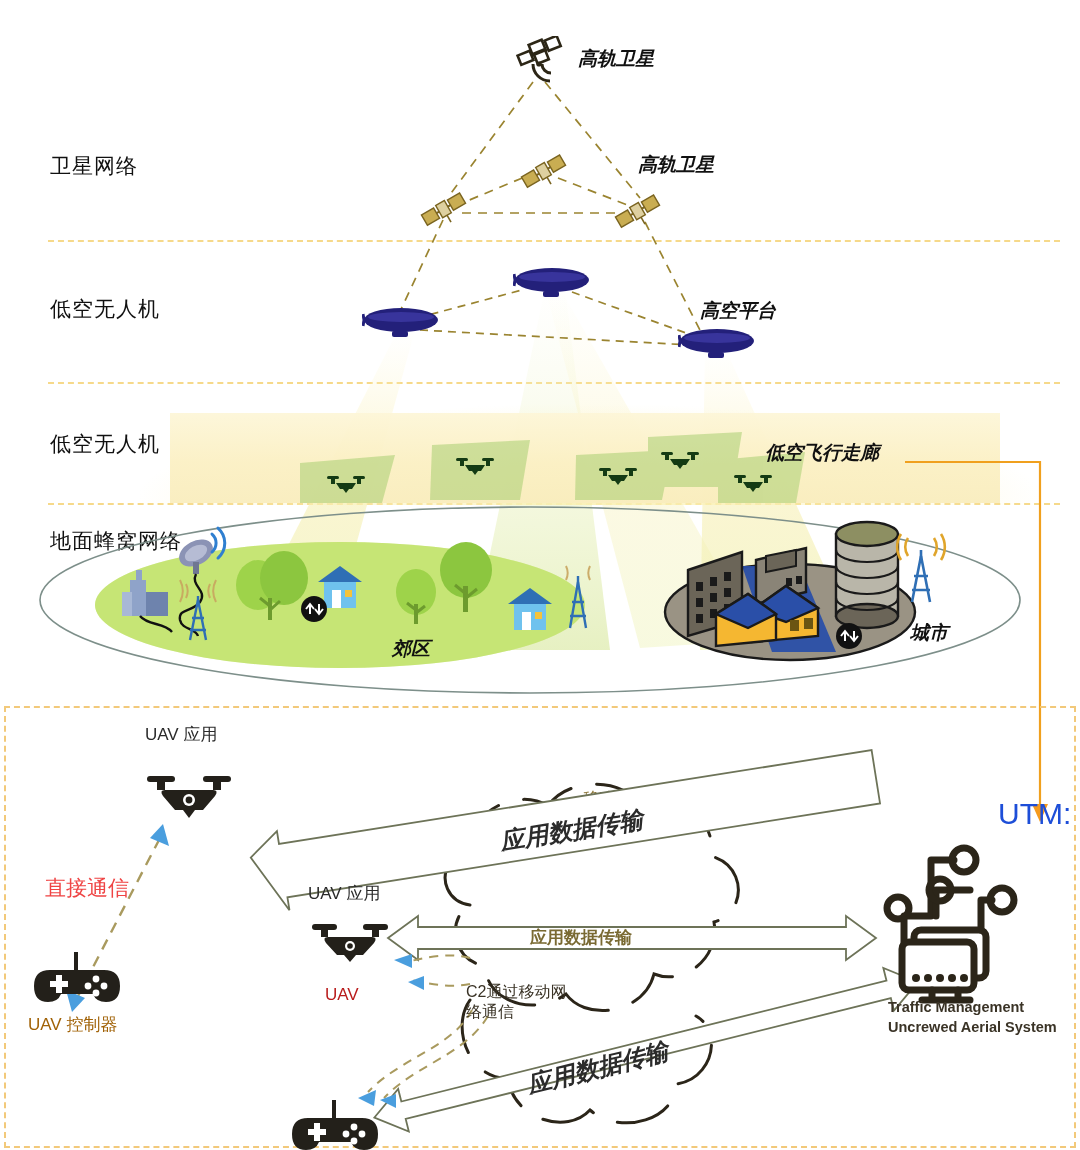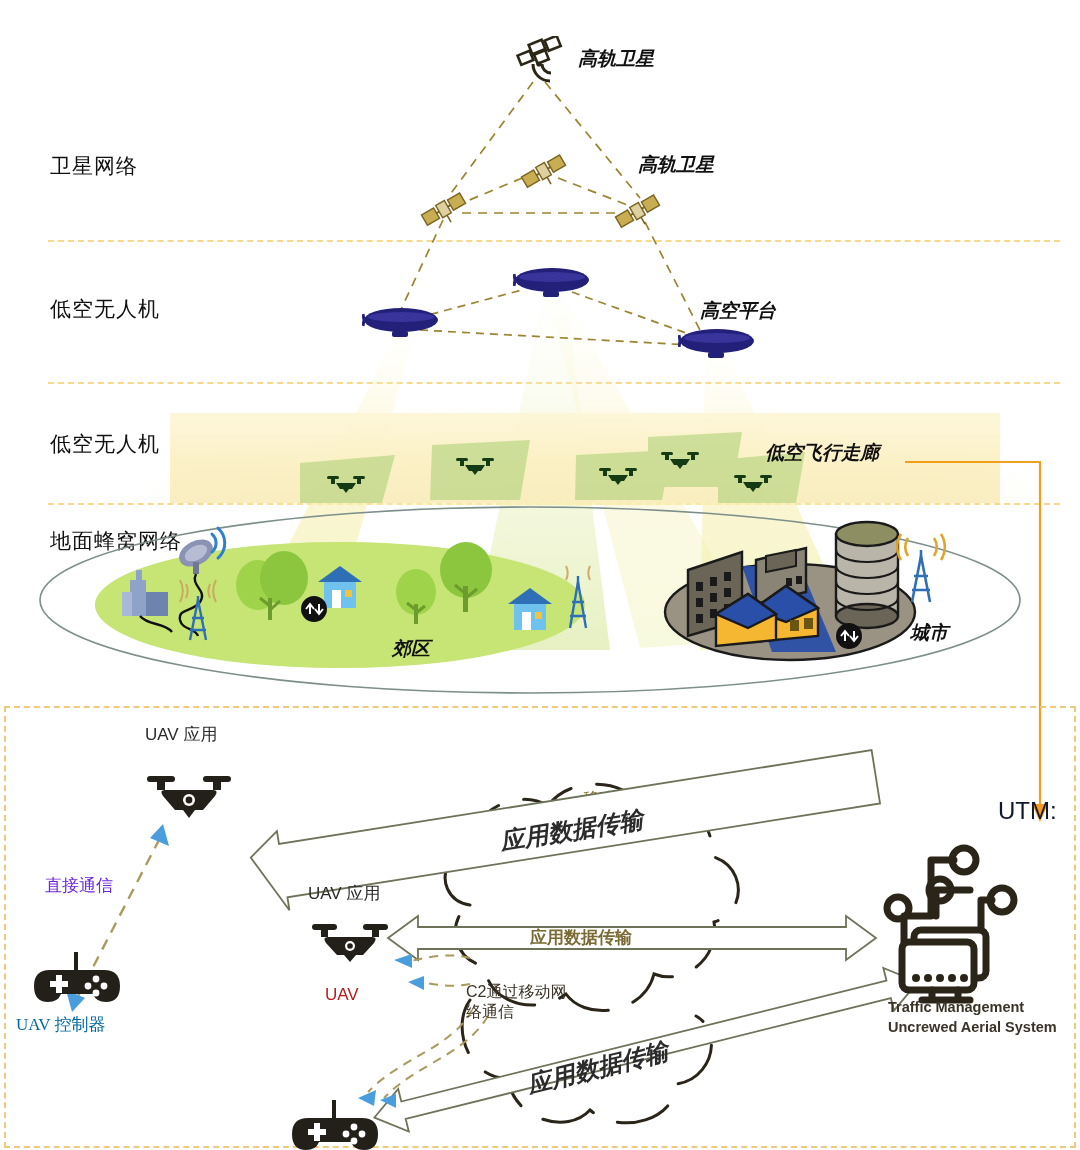--- a/index.html
+++ b/index.html
@@ -447,39 +447,39 @@
         </g>
       </svg>
   </div>
   <div class="lbl" style="left:145px;top:723px;font-size:17px;color:#2b2b2b;">UAV 应用</div>
 
   <svg class="svgfull">
     <line x1="76" y1="1000" x2="160" y2="838" stroke="#a99a5e" stroke-width="2.4" stroke-dasharray="11 8"></line>
     <polygon points="163,824 169,846 150,838" fill="#4a9ede"></polygon>
     <polygon points="72,1012 66,990 85,998" fill="#4a9ede"></polygon>
   </svg>
-  <div class="lbl" style="left:45px;top:874px;font-size:17px;color:#6d28d9;">直接通信</div>
+  <div class="lbl" style="left:45px;top:874px;font-size:21px;color:#ef4444;">直接通信</div>
 
   <div class="abs" style="left:34px;top:952px;width:86px;height:56px;">
     <svg viewBox="0 0 86 56" width="86" height="56">
         <g fill="#23201a">
       <rect x="40" y="0" width="4" height="18"></rect>
       <path d="M16 18 h54 q16 0 16 16 q0 16 -14 16 q-10 0 -13 -8 h-32 q-3 8 -13 8 q-14 0 -14 -16 q0 -16 16 -16 Z"></path>
         </g>
       <g fill="#fff">
           <rect x="16" y="29" width="18" height="6"></rect>
           <rect x="22" y="23" width="6" height="18"></rect>
       <circle cx="62" cy="27" r="3.4"></circle>
           <circle cx="70" cy="34" r="3.4"></circle>
           <circle cx="62" cy="41" r="3.4"></circle>
           <circle cx="54" cy="34" r="3.4"></circle>
         </g>
       </svg>
   </div>
-  <div class="lbl" style="left:16px;top:1013px;font-size:17px;color:#0369a1;font-family:Liberation Serif, serif;">UAV 控制器</div>
+  <div class="lbl" style="left:28px;top:1013px;font-size:17px;color:#a16207;">UAV 控制器</div>
 
   <div class="abs" style="left:310px;top:920px;width:80px;height:46px;">
     <svg viewBox="0 0 80 46" width="80" height="46">
         <g fill="#23201a">
       <rect x="2" y="4" width="25" height="6" rx="3"></rect>
           <rect x="53" y="4" width="25" height="6" rx="3"></rect>
       <rect x="11" y="10" width="7" height="7"></rect>
           <rect x="62" y="10" width="7" height="7"></rect>
       <path d="M18 17 L62 17 Q68 17 64 23 L53 35 L46 35 L40 42 L34 35 L27 35 L16 23 Q12 17 18 17 Z"></path>
       <circle cx="40" cy="26" r="5" fill="#fff"></circle>
@@ -514,21 +514,21 @@
           <rect x="16" y="29" width="18" height="6"></rect>
           <rect x="22" y="23" width="6" height="18"></rect>
       <circle cx="62" cy="27" r="3.4"></circle>
           <circle cx="70" cy="34" r="3.4"></circle>
           <circle cx="62" cy="41" r="3.4"></circle>
           <circle cx="54" cy="34" r="3.4"></circle>
         </g>
       </svg>
   </div>
 
-  <div class="lbl" style="left:998px;top:797px;font-size:24px;color:#0f172a;">UTM:</div>
+  <div class="lbl" style="left:998px;top:797px;font-size:30px;color:#1d4ed8;">UTM:</div>
   <div class="abs" style="left:876px;top:838px;width:150px;height:170px;">
     <svg viewBox="0 0 150 170" width="150" height="170">
       <g fill="none" stroke="#2b2519" stroke-width="7" stroke-linejoin="round" stroke-linecap="round">
         <path d="M28 110 L28 78 L55 78 L55 22 L78 22"></path>
         <path d="M60 78 L60 52 L94 52"></path>
         <path d="M105 92 L105 62 L116 62"></path>
         <circle cx="22" cy="70" r="11"></circle>
         <circle cx="88" cy="22" r="12"></circle>
         <circle cx="64" cy="52" r="11"></circle>
         <circle cx="126" cy="62" r="12"></circle>

